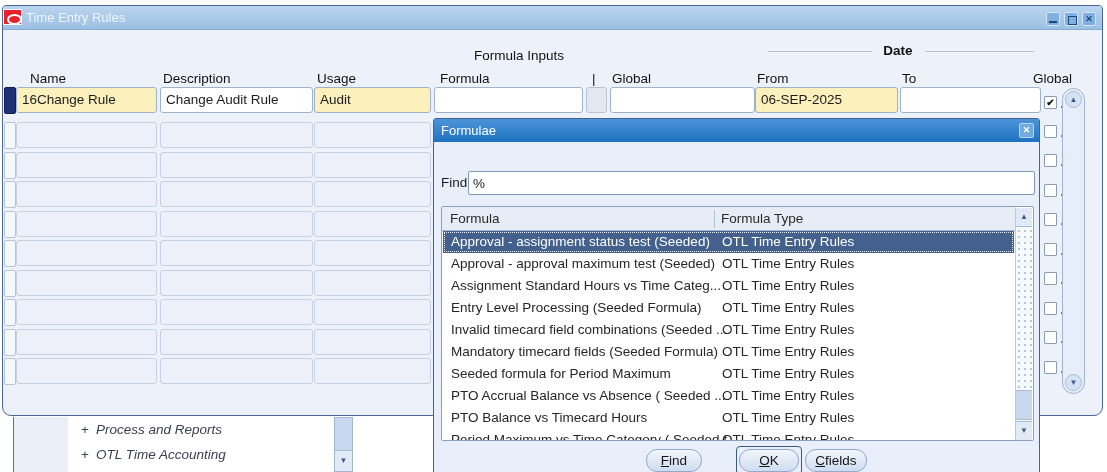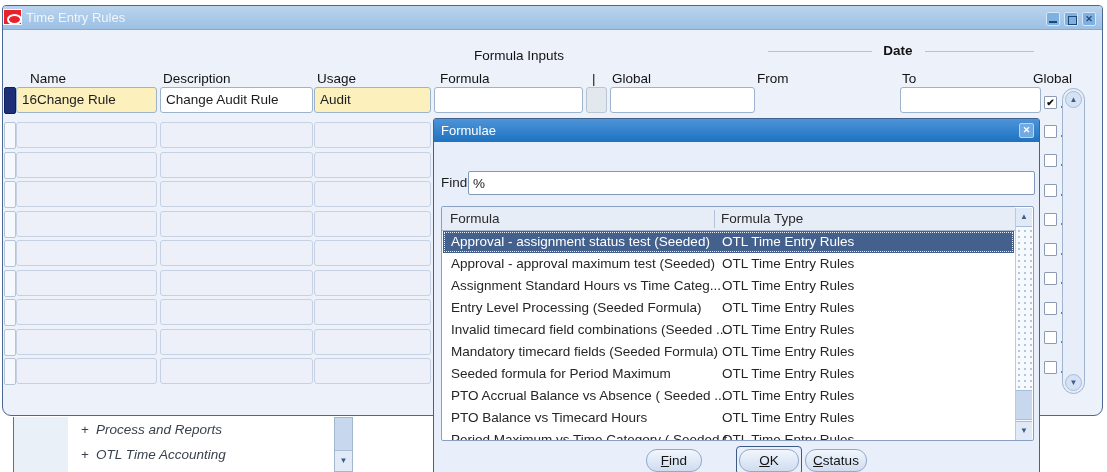--- a/index.html
+++ b/index.html
@@ -184,20 +184,21 @@
   <div class="abs col-label" style="left:899px;">To</div>
   <div class="abs col-label" style="left:1030px;">Global</div>
 
   <div class="abs rec-sel rec-sel-active" style="left:1px; top:81px;"></div>
   <div class="abs field f-yellow" style="left:13px;  top:81px; width:141px;">16Change Rule</div>
   <div class="abs field f-yellow" style="left:311px; top:81px; width:117px;">Audit</div>
   <div class="abs field f-white" style="left:157px; top:81px; width:153px;">Change Audit Rule</div>
   <div class="abs field f-white" style="left:431px; top:81px; width:149px;"></div>
   <div class="abs field f-mini" style="left:583px; top:81px; width:21px;"></div>
   <div class="abs field f-white" style="left:607px; top:81px; width:145px;"></div>
+  <div class="abs field f-yellow" style="left:752px; top:81px; width:143px;">06-SEP-2025</div>
   <div class="abs field f-white" style="left:897px; top:81px; width:141px;"></div>
 
   <div>
 
     <div class="abs rec-sel rec-sel-empty" style="left:1px; top:116px;"></div>
     <div class="abs field f-empty" style="left:13px; top:116px; width:141px;"></div>
     <div class="abs field f-empty" style="left:157px; top:116px; width:153px;"></div>
     <div class="abs field f-empty" style="left:311px; top:116px; width:117px;"></div>
 
     <div class="abs rec-sel rec-sel-empty" style="left:1px; top:146px;"></div>
@@ -351,15 +352,15 @@
 
   <div class="abs btn" style="left:212px; top:330px; width:56px;">
     <span class="mn">F</span><span>ind</span>
   </div>
   <div class="abs ok-outer">
     <div class="abs btn">
       <span class="mn">O</span><span>K</span>
     </div>
   </div>
   <div class="abs btn" style="left:371px; top:330px; width:62px;">
-    <span class="mn">C</span><span>status</span>
+    <span class="mn">C</span><span>fields</span>
   </div>
 </div>
 
 </body></html>

